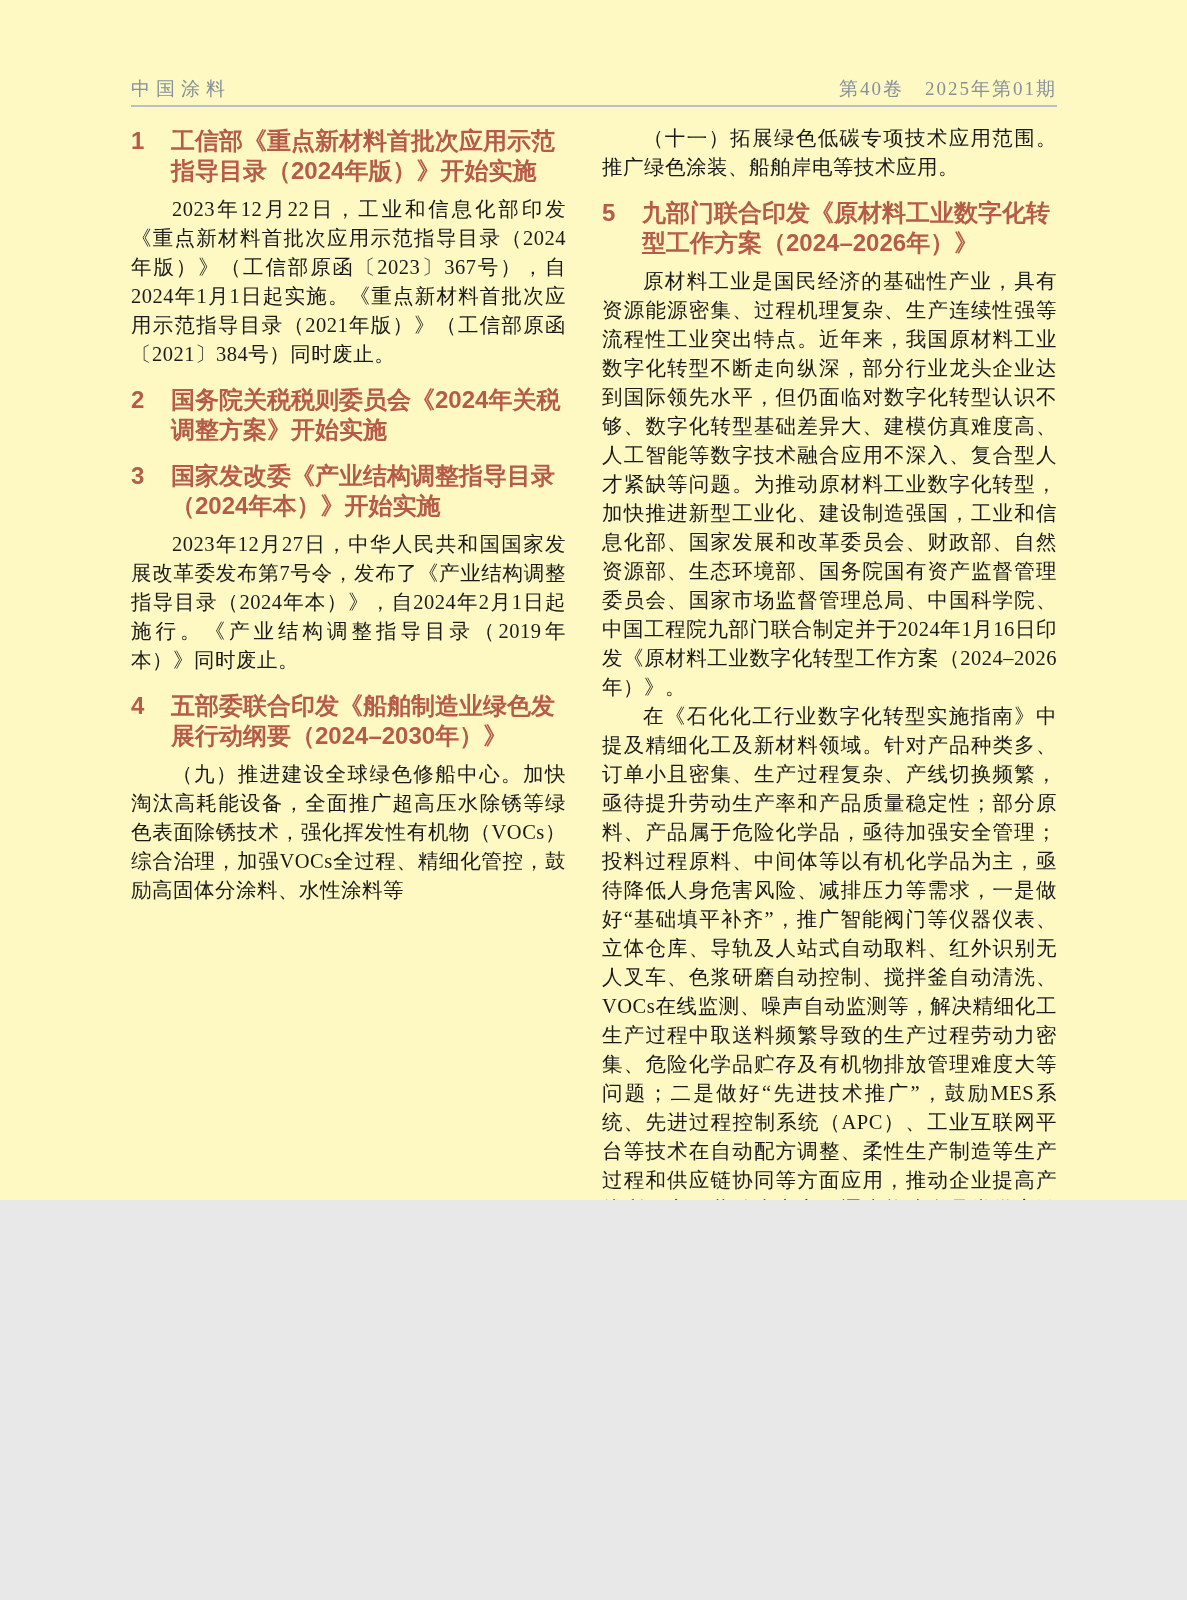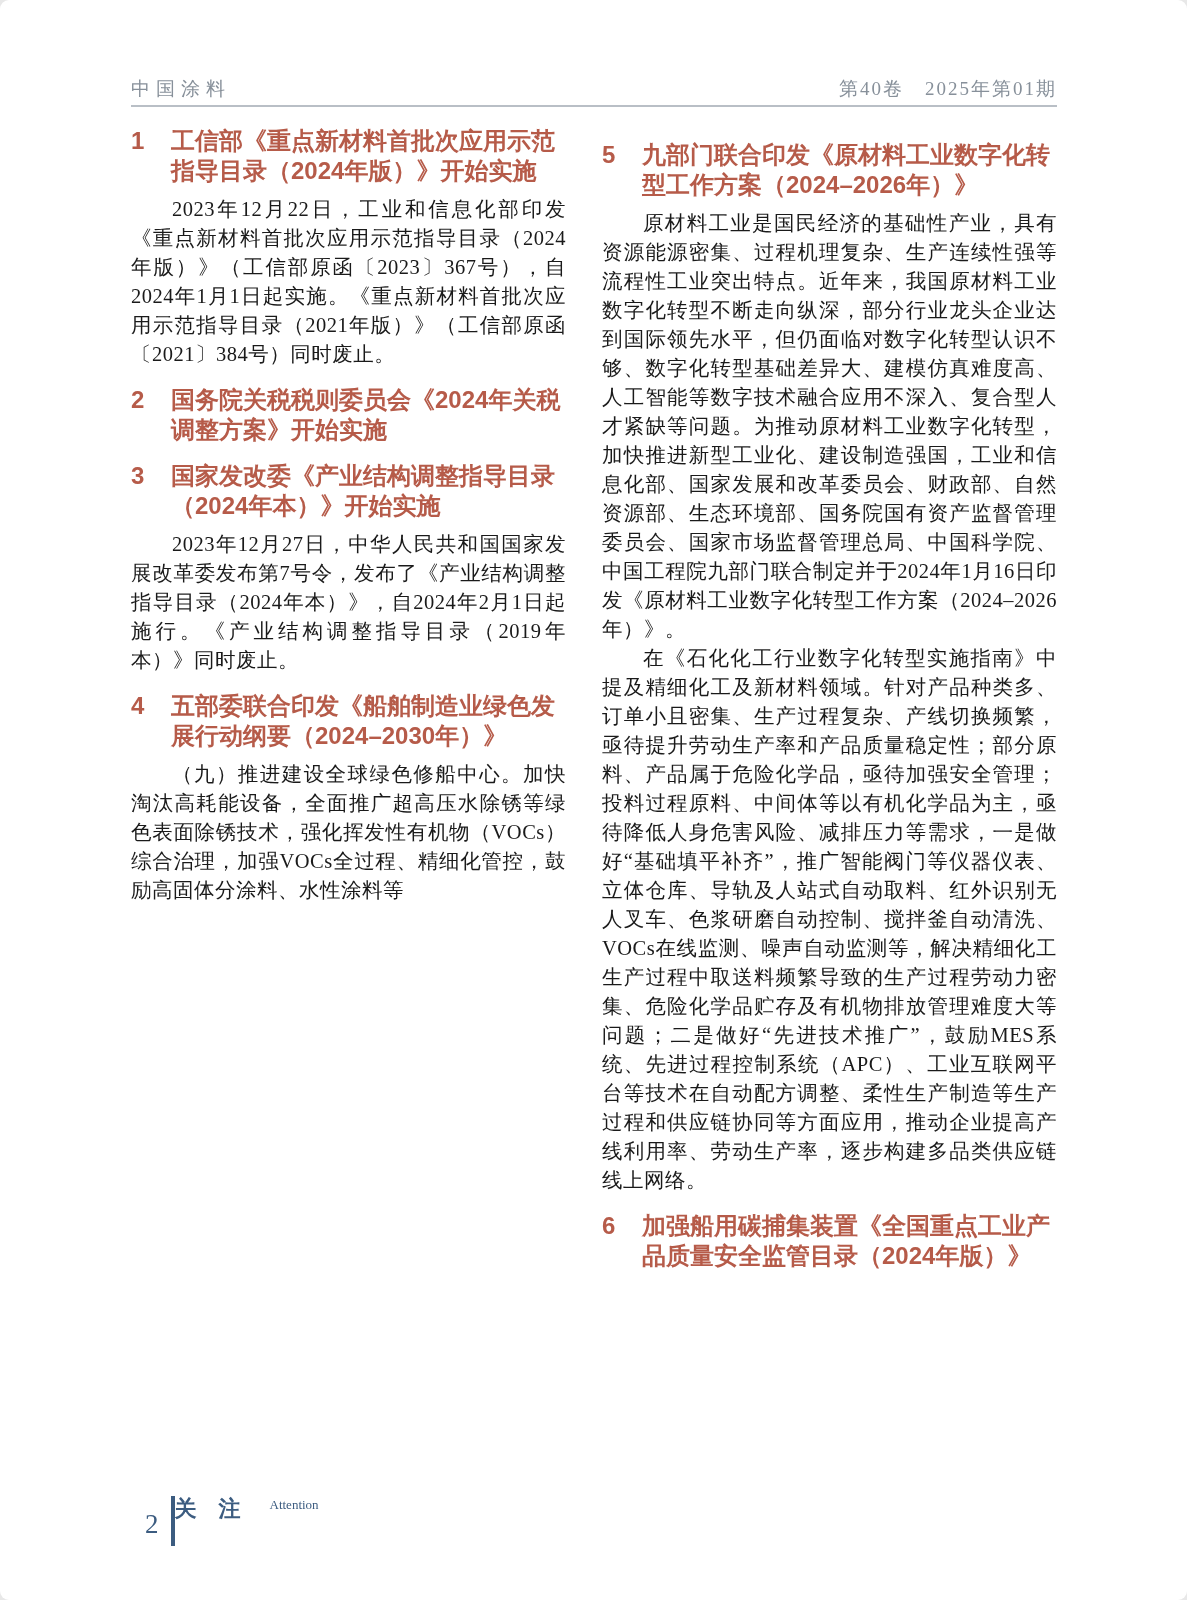--- a/index.html
+++ b/index.html
@@ -1,24 +1,23 @@
 <!DOCTYPE html>
 <html><head>
 <meta charset="utf-8">
 <style>
   html,body { margin:0; padding:0; background:#e8e8e8; }
   .page {
     position:relative;
-    width:1187px; height:1600px;
+    width:1187px; height:1200px;
     margin:0 auto;
-    background:#ffffff;
+    background:#fef9c3;
     font-family:"Liberation Serif", serif;
     color:#1a1a1a;
     overflow:hidden;
-    border-radius:9px;
   }
   .page-header {
     position:absolute; left:131px; right:130px; top:76px;
     display:flex; justify-content:space-between; align-items:flex-end;
     font-family:"Liberation Sans", sans-serif;
     font-size:19px; color:#87909a;
   }
   .journal-name { letter-spacing:6px; }
   .issue-info { letter-spacing:2px;font-family:Liberation Serif, serif; }
   .header-rule {
@@ -95,20 +94,21 @@
           <span class="title">国家发改委《产业结构调整指导目录（2024年本）》开始实施</span>
         </div>
         <p class="para">2023年12月27日，中华人民共和国国家发展改革委发布第7号令，发布了《产业结构调整指导目录（2024年本）》，自2024年2月1日起施行。《产业结构调整指导目录（2019年本）》同时废止。</p>
         <div class="sec-heading">
           <span class="num">4</span>
           <span class="title">五部委联合印发《船舶制造业绿色发展行动纲要（2024–2030年）》</span>
         </div>
         <p class="para">（九）推进建设全球绿色修船中心。加快淘汰高耗能设备，全面推广超高压水除锈等绿色表面除锈技术，强化挥发性有机物（VOCs）综合治理，加强VOCs全过程、精细化管控，鼓励高固体分涂料、水性涂料等</p>
       </div>
     <div class="col col-right" id="col-right">
+        <p class="para">（十一）拓展绿色低碳专项技术应用范围。推广绿色涂装、船舶岸电等技术应用。</p>
         <div class="sec-heading">
           <span class="num">5</span>
           <span class="title">九部门联合印发《原材料工业数字化转型工作方案（2024–2026年）》</span>
         </div>
         <p class="para">原材料工业是国民经济的基础性产业，具有资源能源密集、过程机理复杂、生产连续性强等流程性工业突出特点。近年来，我国原材料工业数字化转型不断走向纵深，部分行业龙头企业达到国际领先水平，但仍面临对数字化转型认识不够、数字化转型基础差异大、建模仿真难度高、人工智能等数字技术融合应用不深入、复合型人才紧缺等问题。为推动原材料工业数字化转型，加快推进新型工业化、建设制造强国，工业和信息化部、国家发展和改革委员会、财政部、自然资源部、生态环境部、国务院国有资产监督管理委员会、国家市场监督管理总局、中国科学院、中国工程院九部门联合制定并于2024年1月16日印发《原材料工业数字化转型工作方案（2024–2026年）》。</p>
         <p class="para">在《石化化工行业数字化转型实施指南》中提及精细化工及新材料领域。针对产品种类多、订单小且密集、生产过程复杂、产线切换频繁，亟待提升劳动生产率和产品质量稳定性；部分原料、产品属于危险化学品，亟待加强安全管理；投料过程原料、中间体等以有机化学品为主，亟待降低人身危害风险、减排压力等需求，一是做好“基础填平补齐”，推广智能阀门等仪器仪表、立体仓库、导轨及人站式自动取料、红外识别无人叉车、色浆研磨自动控制、搅拌釜自动清洗、VOCs在线监测、噪声自动监测等，解决精细化工生产过程中取送料频繁导致的生产过程劳动力密集、危险化学品贮存及有机物排放管理难度大等问题；二是做好“先进技术推广”，鼓励MES系统、先进过程控制系统（APC）、工业互联网平台等技术在自动配方调整、柔性生产制造等生产过程和供应链协同等方面应用，推动企业提高产线利用率、劳动生产率，逐步构建多品类供应链线上网络。</p>
         <div class="sec-heading">
           <span class="num">6</span>
           <span class="title">加强船用碳捕集装置《全国重点工业产品质量安全监管目录（2024年版）》</span>
         </div>

